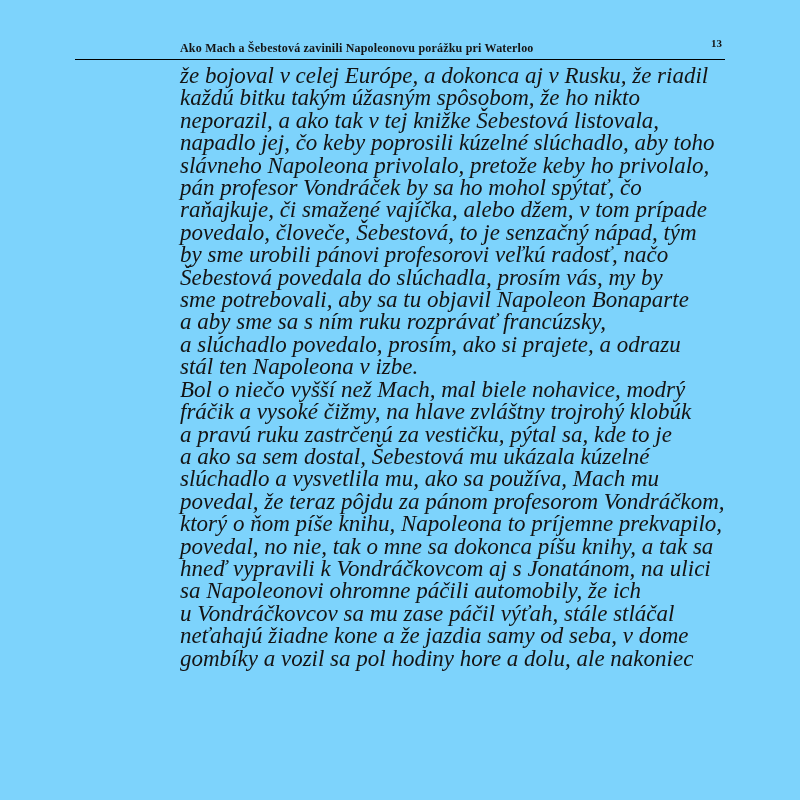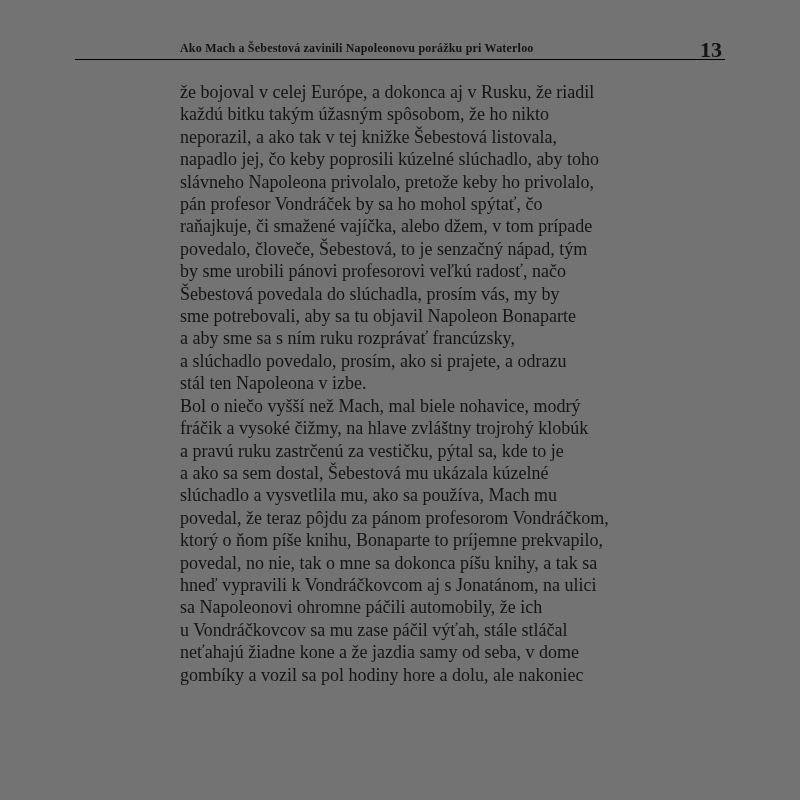--- a/index.html
+++ b/index.html
@@ -4,58 +4,59 @@
 <style>
   html, body {
     margin: 0;
     padding: 0;
     background: #ffffff;
   }
   .page {
     position: relative;
     width: 800px;
     height: 800px;
-    background: #737373;
+    background: #7dd3fc;
     font-family: "Liberation Serif", serif;
     color: #141414;
     overflow: hidden;
   }
   .running-title {
     position: absolute;
     left: 180px;
     top: 41px;
     font-size: 12px;
     font-weight: bold;
     letter-spacing: 0.2px;
     white-space: nowrap;
   }
   .page-number {
     position: absolute;
     right: 78px;
     top: 37px;
-    font-size: 22px;
+    font-size: 11px;
     font-weight: bold;
   }
   .header-rule {
     position: absolute;
     left: 75px;
     top: 59px;
     width: 650px;
     height: 0;
     border: none;
     border-top: 1.6px solid #000000;
     margin: 0;
   }
   .text-block {
     position: absolute;
     left: 180px;
-    top: 81px;
+    top: 65px;
     width: 475px;
-    font-size: 18px;
+    font-size: 23px;
     line-height: 22.4px;
+    font-style: italic;
   }
   .text-line {
     white-space: nowrap;
   }
 </style>
 </head>
 <body>
 
 <div class="page">
   <div class="running-title">Ako Mach a Šebestová zavinili Napoleonovu porážku pri Waterloo</div>
@@ -75,21 +76,21 @@
       <div class="text-line">sme potrebovali, aby sa tu objavil Napoleon Bonaparte</div>
       <div class="text-line">a aby sme sa s ním ruku rozprávať francúzsky,</div>
       <div class="text-line">a slúchadlo povedalo, prosím, ako si prajete, a odrazu</div>
       <div class="text-line">stál ten Napoleona v izbe.</div>
       <div class="text-line">Bol o niečo vyšší než Mach, mal biele nohavice, modrý</div>
       <div class="text-line">fráčik a vysoké čižmy, na hlave zvláštny trojrohý klobúk</div>
       <div class="text-line">a pravú ruku zastrčenú za vestičku, pýtal sa, kde to je</div>
       <div class="text-line">a ako sa sem dostal, Šebestová mu ukázala kúzelné</div>
       <div class="text-line">slúchadlo a vysvetlila mu, ako sa používa, Mach mu</div>
       <div class="text-line">povedal, že teraz pôjdu za pánom profesorom Vondráčkom,</div>
-      <div class="text-line">ktorý o ňom píše knihu, Bonaparte to príjemne prekvapilo,</div>
+      <div class="text-line">ktorý o ňom píše knihu, Napoleona to príjemne prekvapilo,</div>
       <div class="text-line">povedal, no nie, tak o mne sa dokonca píšu knihy, a tak sa</div>
       <div class="text-line">hneď vypravili k Vondráčkovcom aj s Jonatánom, na ulici</div>
       <div class="text-line">sa Napoleonovi ohromne páčili automobily, že ich</div>
       <div class="text-line">u Vondráčkovcov sa mu zase páčil výťah, stále stláčal</div>
       <div class="text-line">neťahajú žiadne kone a že jazdia samy od seba, v dome</div>
       <div class="text-line">gombíky a vozil sa pol hodiny hore a dolu, ale nakoniec</div>
     </div>
 </div>
 
 </body></html>

